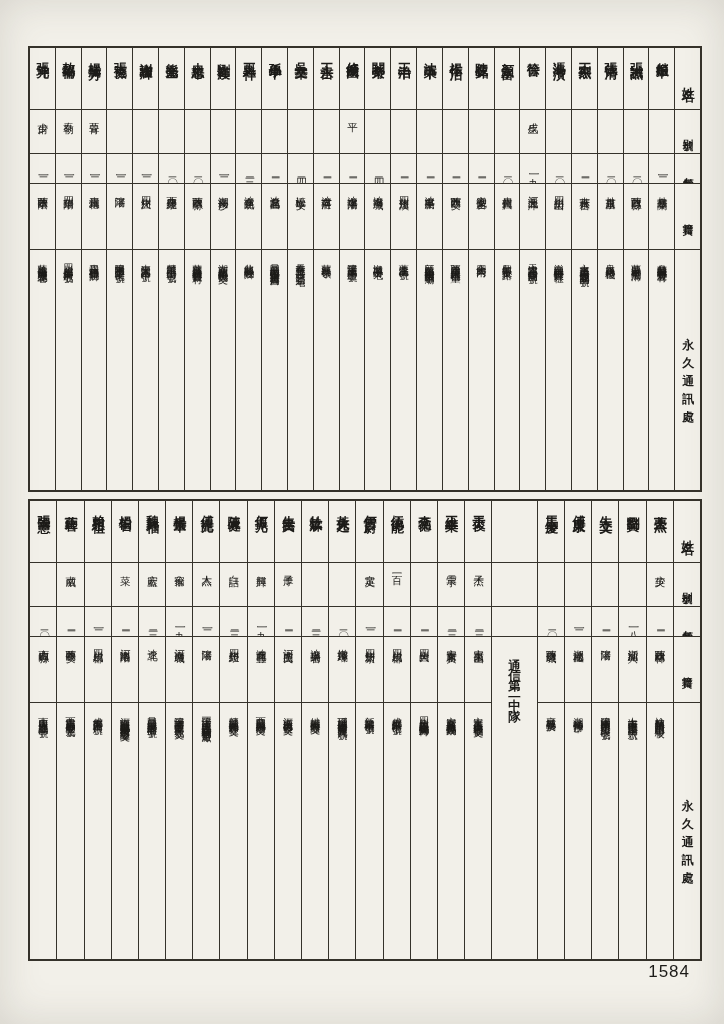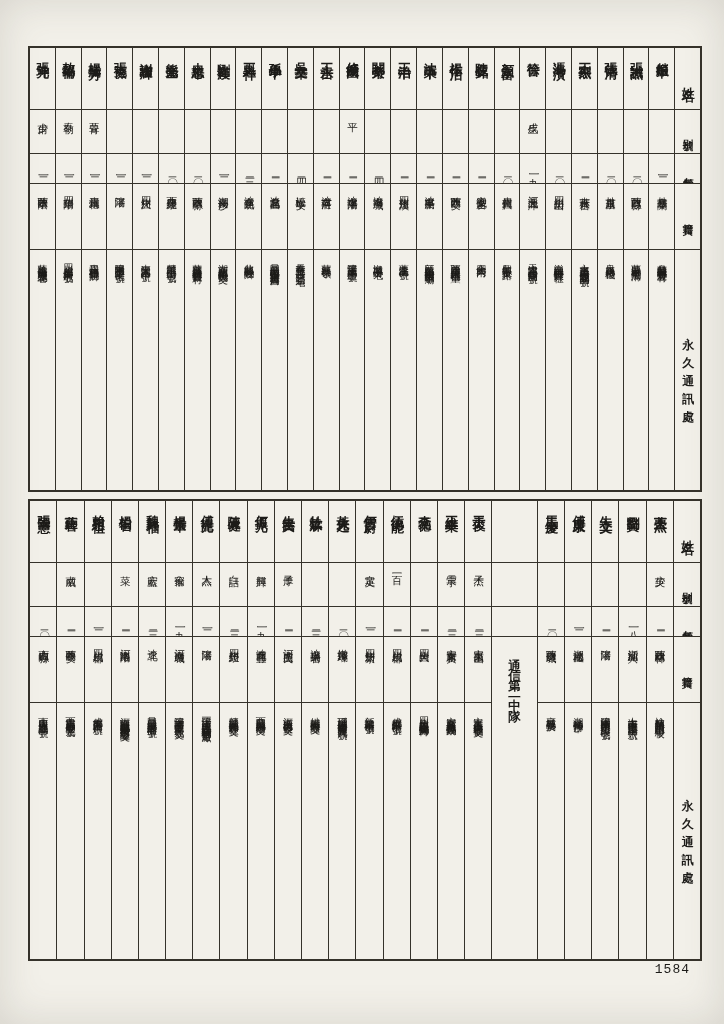--- a/index.html
+++ b/index.html
@@ -22,21 +22,21 @@
   .cell.name span{font-size:13px;letter-spacing:2px;font-weight:600}
   .cell.alias span{font-size:10.5px;letter-spacing:1px}
   .cell.age span{font-size:11px;letter-spacing:1px}
   .cell.native span{font-size:10.5px;letter-spacing:1px}
   .cell.address span{font-size:10px;letter-spacing:1px}
   .header-cell{align-items:center;padding-top:0}
   .header-cell span{font-weight:700}
   .cell.header-address span{font-size:12px;letter-spacing:1.5em}
   .unit-cell{flex:1 1 auto;justify-content:center;align-items:flex-start;padding-top:12px}
   .unit-cell span{font-size:12.5px;letter-spacing:.8em;font-weight:600}
-  .page-number{position:absolute;top:962px;right:34px;font-size:13px;letter-spacing:1px;font-family:Liberation Mono, monospace}
+  .page-number{position:absolute;top:962px;right:34px;font-size:17px;letter-spacing:1px;font-family:Liberation Sans, sans-serif}
 </style>
 </head>
 <body>
 
 <div class="page">
   <div class="rtable" id="table-top">
       <div class="col header-col">
         <div class="cell name header-cell">
           <span>姓名</span>
         </div>

